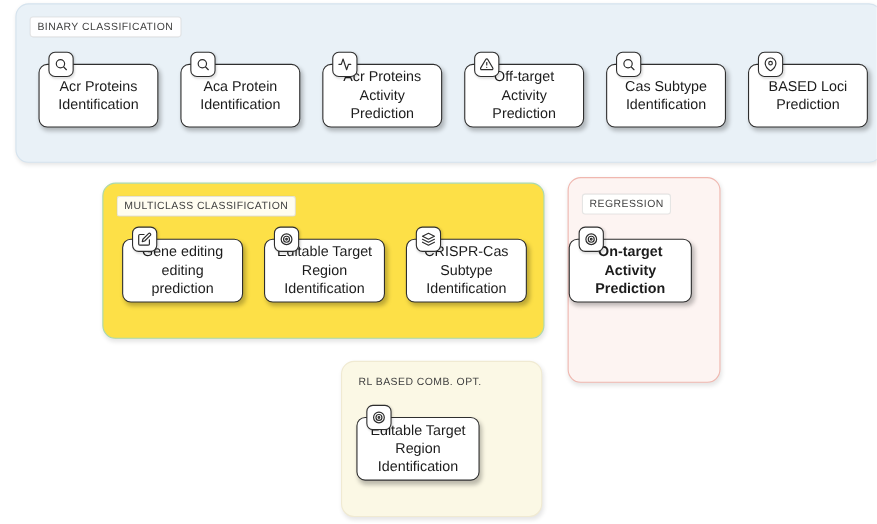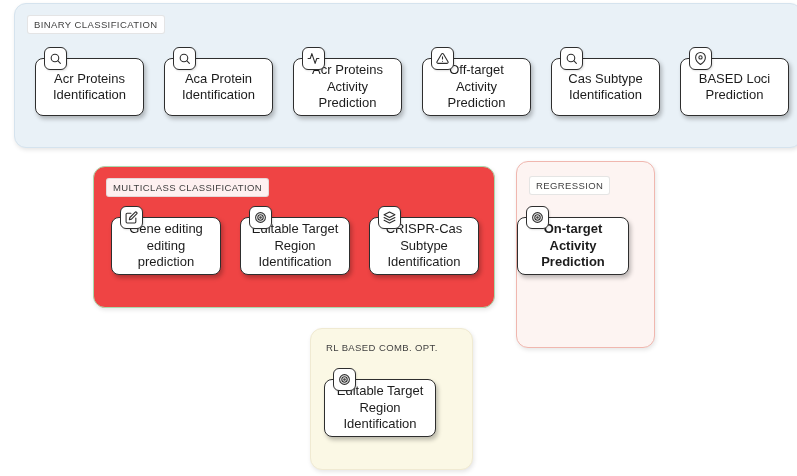--- a/index.html
+++ b/index.html
@@ -39,21 +39,21 @@
   .g1 { left:93px;  top:166px; width:402px; height:142px; }
   .g1 .chip { left:12px; top:11px; }
   .g1 .cards { left:17px; top:50px; gap:19px; }
   .g1 .card { width:110px; }
 
   .g2 { left:516px; top:161px; width:139px; height:187px; }
   .g2 .chip { left:12px; top:14px; }
   .g2 .cards { left:0; top:55px;font-weight:bold; }
   .g2 .card { width:112px; }
 
-  .g3 { left:310px; top:328px; width:163px; height:142px; }
+  .g3 { left:310px; top:328px; width:183px; height:142px; }
   .g3 .chip { left:13px; top:10px; }
   .g3 .cards { left:13px; top:50px; }
   .g3 .card { width:112px; }
 </style>
 </head>
 <body>
 
 <div class="canvas">
 
   <section class="group g0" style="background-color: rgb(233, 241, 247); border-color: rgb(213, 227, 238);">
@@ -136,21 +136,21 @@
         </span>
         <div class="lines">
           <span>BASED Loci</span>
           <span>Prediction</span>
         </div>
       </div>
 
     </div>
   </section>
 
-  <section class="group g1" style="background-color: #ef4444; border-color: rgb(170, 217, 173); padding-left: 48px;">
+  <section class="group g1" style="background-color: #fde047; border-color: rgb(170, 217, 173); padding-left: 48px;">
     <span class="chip">MULTICLASS CLASSIFICATION</span>
     <div class="cards">
 
       <div class="card">
         <span class="badge">
           <svg viewBox="0 0 24 24">
               <path d="M11 4H4a2 2 0 0 0-2 2v14a2 2 0 0 0 2 2h14a2 2 0 0 0 2-2v-7"></path>
               <path d="M18.5 2.5a2.121 2.121 0 0 1 3 3L12 15l-4 1 1-4 9.5-9.5z"></path>
             </svg>
         </span>

